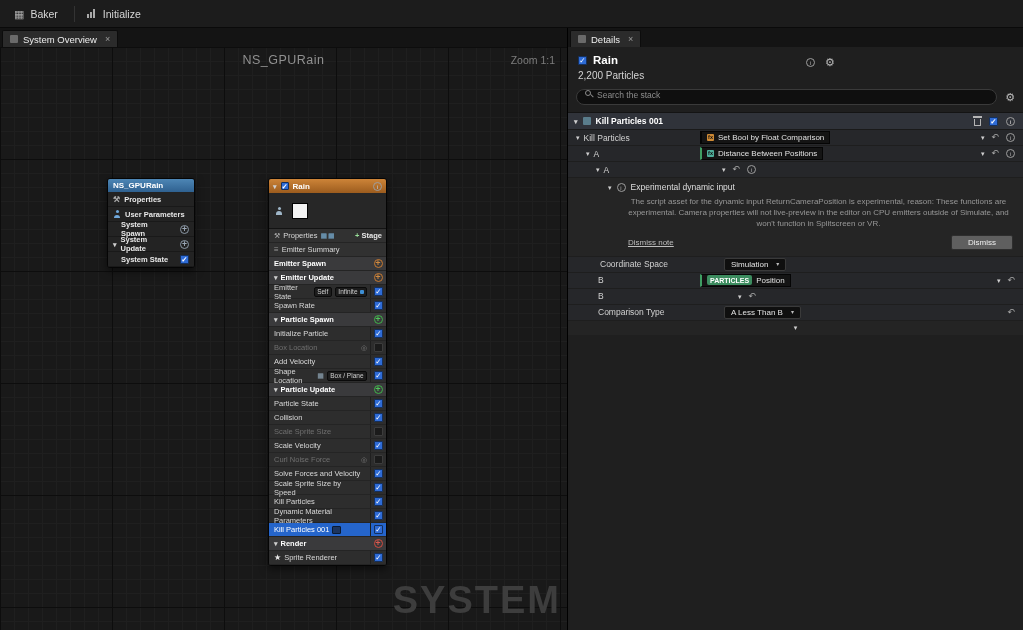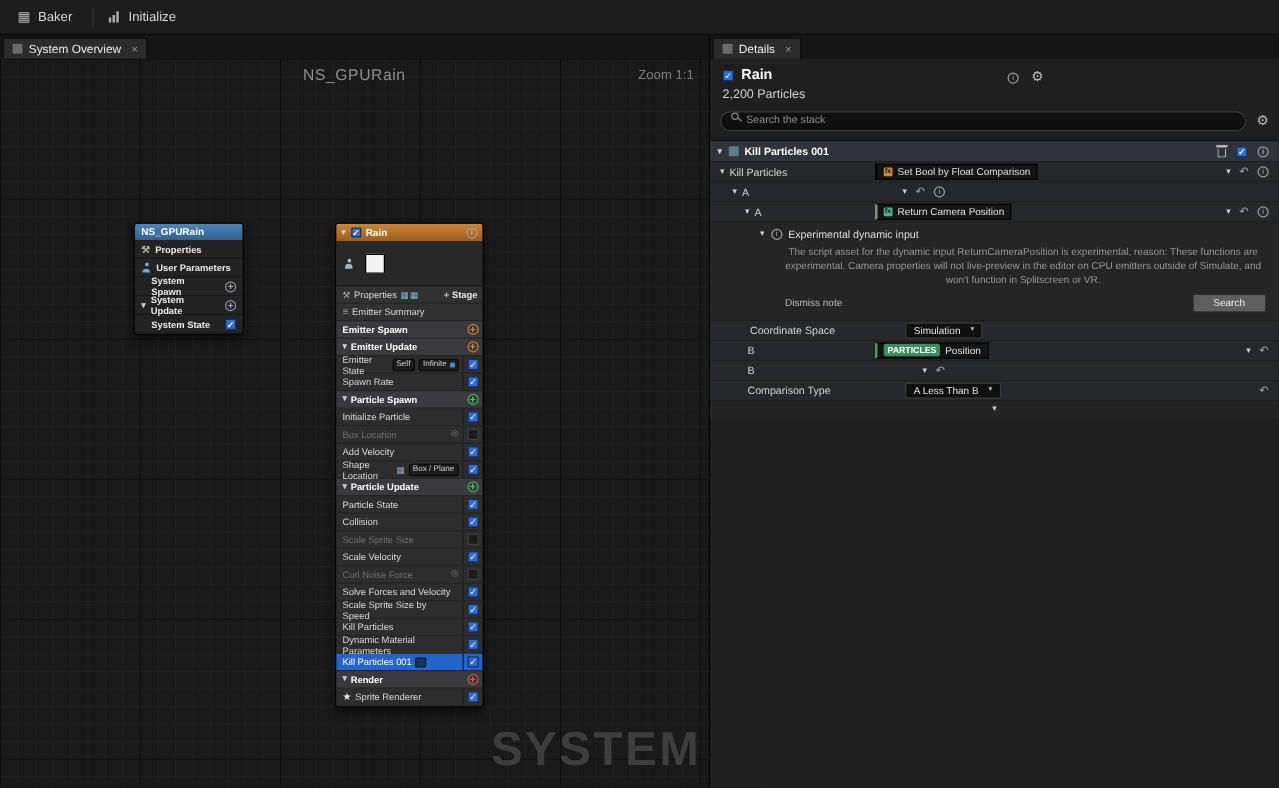--- a/index.html
+++ b/index.html
@@ -155,21 +155,21 @@
   .dd .tri { font-size:6px; color:#bdbdbd; }
   .num-input { width:66px; height:13px; background:#0d0d0d; border:1px solid #474747;
                color:#eaeaea; font-size:8px; padding:0 4px; font-family:"Liberation Sans",sans-serif; outline:none; }
   .ns-badge { background:#3c8c5f; color:#fff; font-size:7px; font-weight:bold; padding:0 3px;
               height:10px; display:flex; align-items:center; border-radius:2px; flex:none; }
 
   .warn { padding:4px 10px 6px 40px; background:#252525; border-bottom:1px solid #1e1e1e;text-align:center; }
   .warn-title { display:flex; align-items:center; gap:5px; color:#dedede; font-size:8.5px; }
   .warn-body { margin:4px 0 5px 20px; color:#979797; font-size:8px; line-height:1.4; padding-right:4px; }
   .warn-foot { display:flex; align-items:center; margin-left:20px; }
-  .dismiss-note { color:#bdbdbd; font-size:8px; }
+  .dismiss-note { color:#bdbdbd; font-size:8px;text-decoration:underline; }
   .dismiss-btn { margin-left:auto; background:#5f5f5f; color:#efefef; font-size:8px;
                  padding:2px 16px; border-radius:2px; border:1px solid #2e2e2e; }
   .s-foot { height:14px; display:flex; align-items:center; justify-content:center; color:#9a9a9a; }
 </style>
 </head>
 <body>
 
 <div class="app">
 
   <div class="toolbar">
@@ -500,55 +500,55 @@
             <span class="i-undo">↶</span>
             <span class="i-info"></span>
           </span>
         </div>
 
         <div class="s-row">
           <span class="s-label pl18">
             <span class="tri">▾</span>
             <span>A</span>
           </span>
+          <span class="vwrap">
+            <span class="v-chip">
+              <span class="fx teal">fx</span>
+              <span>Distance Between Positions</span>
+            </span>
+          </span>
           <span class="s-icons">
             <span class="tri">▾</span>
             <span class="i-undo">↶</span>
             <span class="i-info"></span>
           </span>
         </div>
 
         <div class="s-row">
           <span class="s-label pl28">
             <span class="tri">▾</span>
             <span>A</span>
-          </span>
-          <span class="vwrap">
-            <span class="v-chip" style="border-left-color:#8a8a8a">
-              <span class="fx teal">fx</span>
-              <span>Return Camera Position</span>
-            </span>
           </span>
           <span class="s-icons">
             <span class="tri">▾</span>
             <span class="i-undo">↶</span>
             <span class="i-info"></span>
           </span>
         </div>
 
         <div class="warn">
           <div class="warn-title">
             <span class="tri">▾</span>
             <span class="i-info"></span>
             <span>Experimental dynamic input</span>
           </div>
           <div class="warn-body">The script asset for the dynamic input ReturnCameraPosition is experimental, reason: These functions are experimental. Camera properties will not live-preview in the editor on CPU emitters outside of Simulate, and won't function in Splitscreen or VR.</div>
           <div class="warn-foot">
             <span class="dismiss-note">Dismiss note</span>
-            <span class="dismiss-btn">Search</span>
+            <span class="dismiss-btn">Dismiss</span>
           </div>
         </div>
 
         <div class="s-row">
           <span class="s-label pl32">
             <span>Coordinate Space</span>
           </span>
           <span class="vwrap vind">
             <span class="dd">
               <span>Simulation</span>

